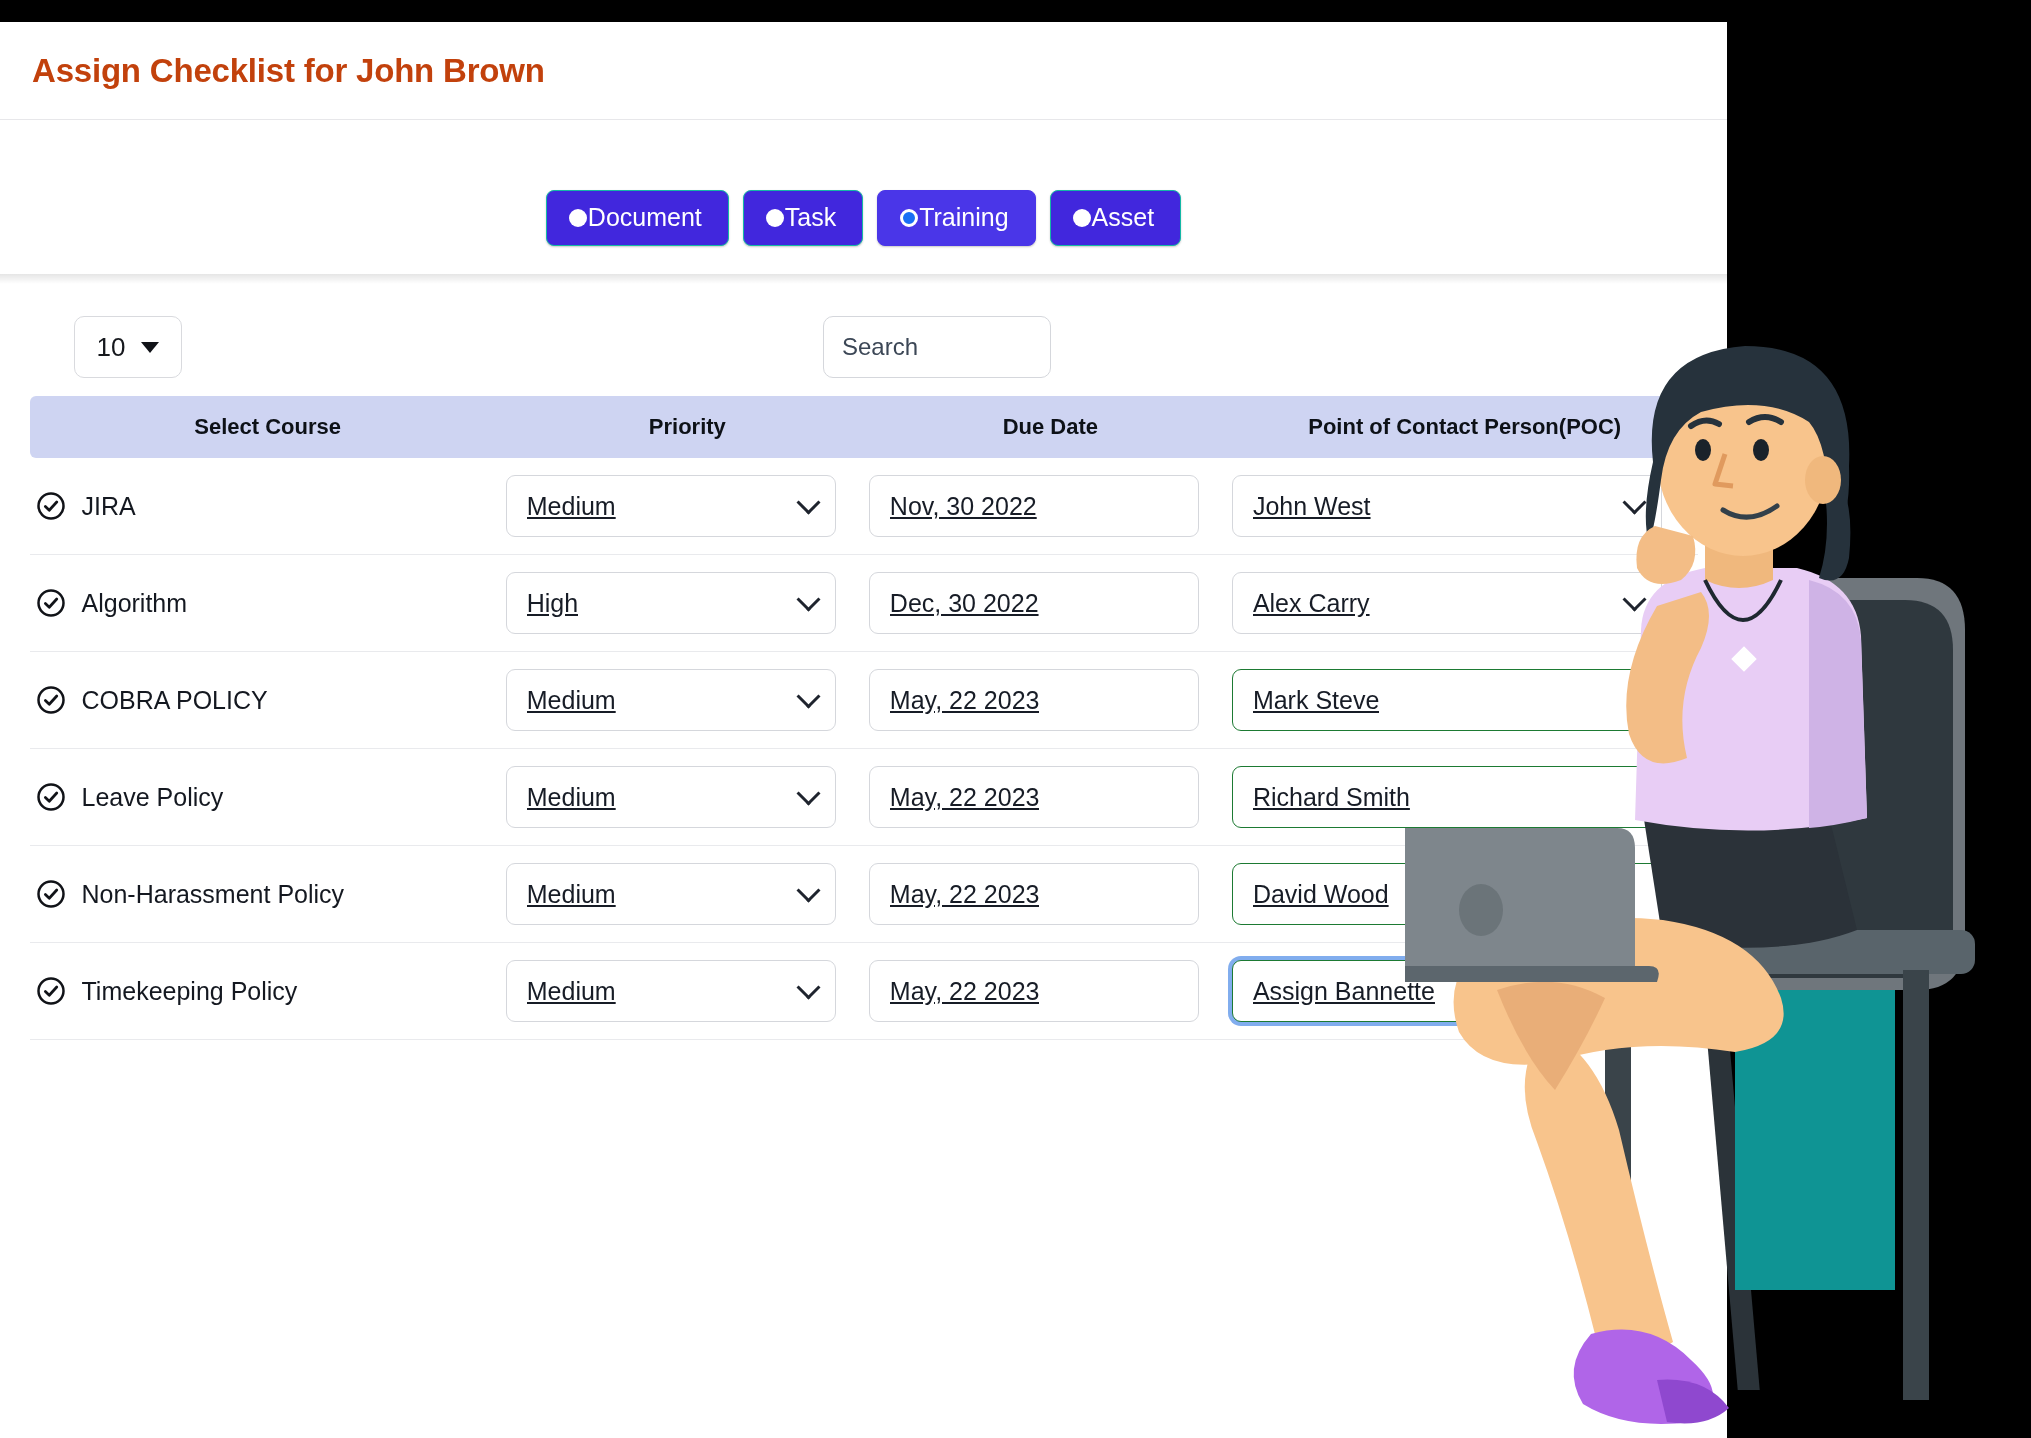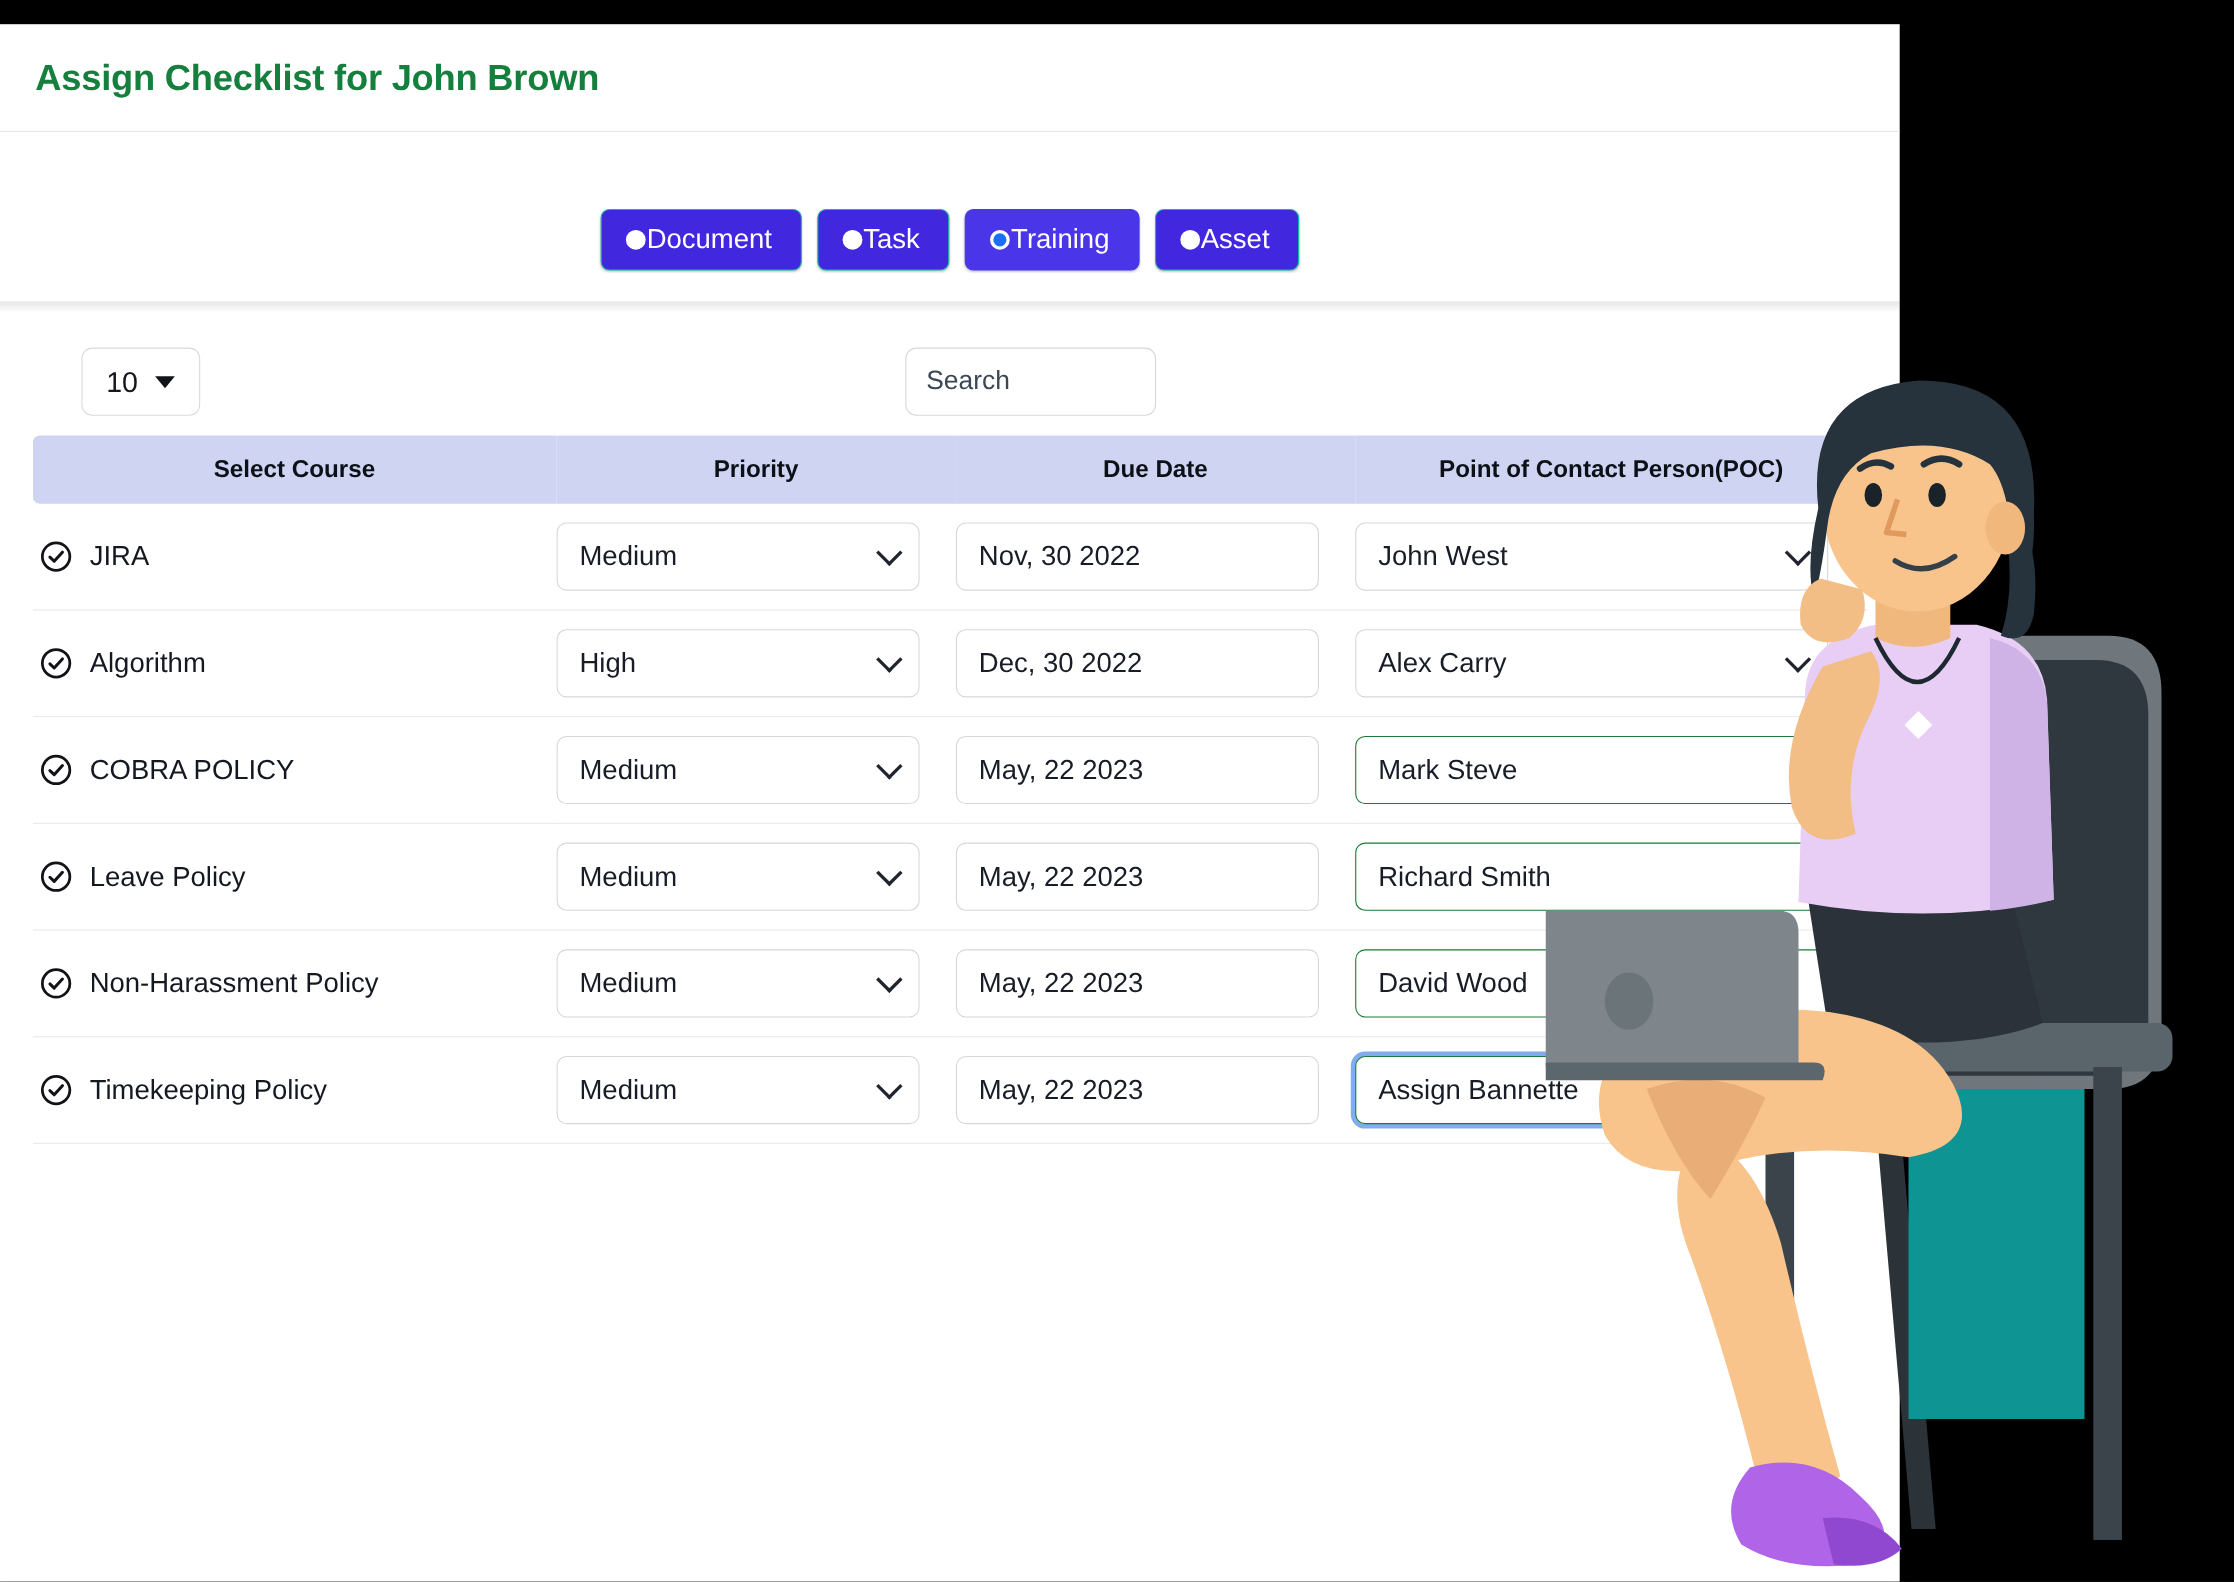--- a/index.html
+++ b/index.html
@@ -32,21 +32,21 @@
     height: 98px;
     border-bottom: 1px solid #e7e7ea;
     display: flex;
     align-items: center;
     padding: 0 32px;
     box-sizing: border-box;
   }
   #page-title {
     font-size: 33px;
     font-weight: bold;
-    color: #15803d;
+    color: #c2410c;
     letter-spacing: -0.2px;
   }
 
   
   #tab-strip {
     display: flex;
     justify-content: center;
     align-items: center;
     gap: 14px;
     padding-top: 70px;
@@ -213,20 +213,21 @@
   .field-box.green  { border-color: #1d7a33; }
   .field-box.focus  {
     border-color: #1d7a33;
     box-shadow: 0 0 0 4px rgba(87,145,232,0.75);
   }
   .field-value {
     font-size: 25px;
     color: #171c26;
     white-space: nowrap;
     overflow: hidden;
+    text-decoration: underline;
   }
   .chev {
     position: absolute;
     right: 18px;
     top: 50%;
     width: 14px;
     height: 14px;
     border-right: 3px solid #1f242e;
     border-bottom: 3px solid #1f242e;
     transform: translateY(-70%) rotate(45deg);

